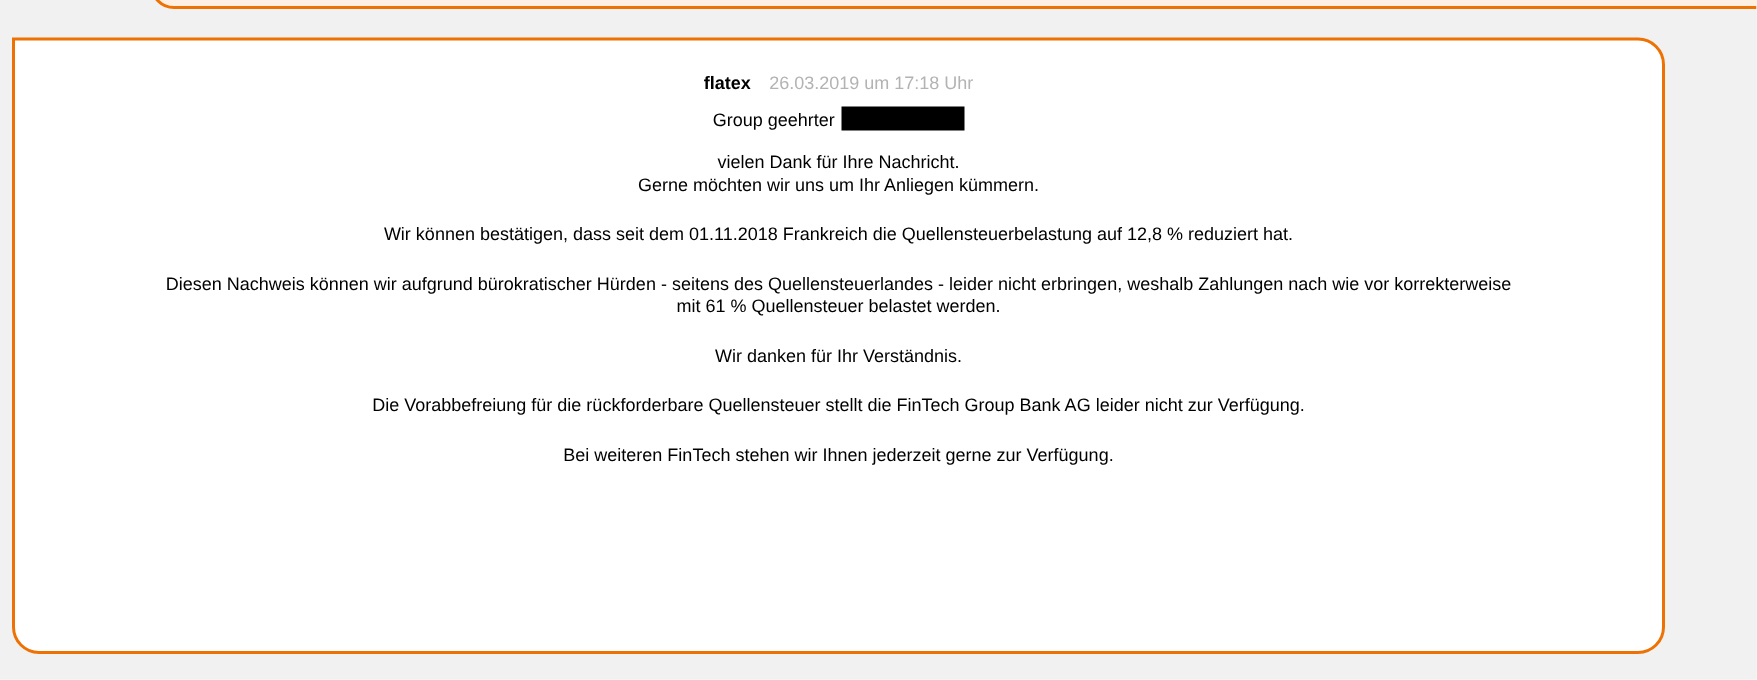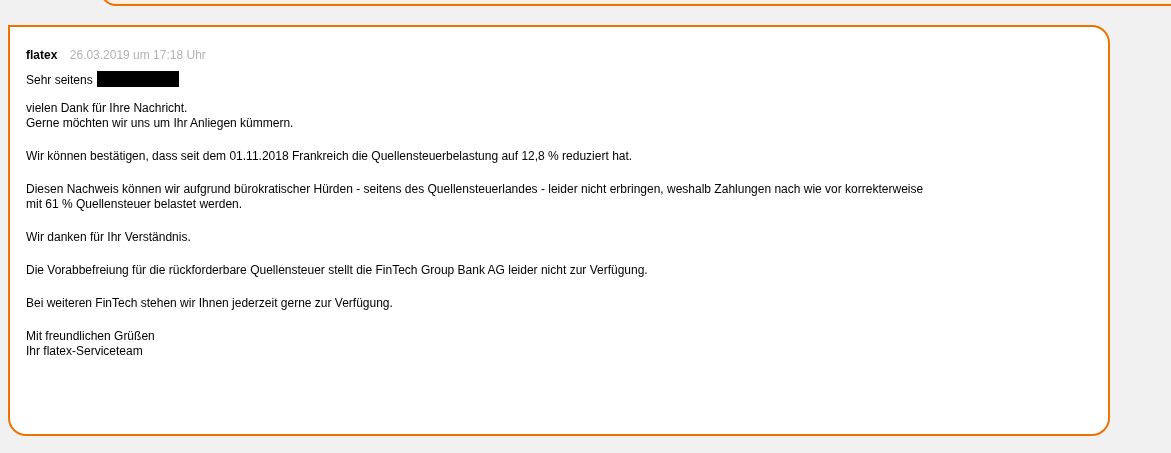--- a/index.html
+++ b/index.html
@@ -35,20 +35,21 @@
     width: 1102px;
     height: 411px;
     box-sizing: border-box;
     background: var(--bubble-white, #ffffff);
     border: 2px solid var(--accent, #ee7203);
     border-radius: 0 18px 18px 18px;
     padding: 21px 16px 10px 16px;
     color: var(--text, #000000);
     font-size: 12px;
     line-height: 15px;
+    text-align: center;
   }
   .msg-header {
     margin: 0 0 8px 0;
     line-height: 15px;
   }
   .sender {
     font-weight: bold;
     color: var(--text, #000000);
   }
   .timestamp {
@@ -84,30 +85,28 @@
   <div class="bubble-prev"></div>
 
   <div class="bubble-main">
 
     <div class="msg-header">
       <span class="sender">flatex</span>
       <span class="timestamp">26.03.2019 um 17:18 Uhr</span>
     </div>
 
     <p class="salutation">
-      <span>Sehr seitens</span><span class="redaction"></span><span class="comma">,</span>
+      <span>Group geehrter</span><span class="redaction"></span><span class="comma">,</span>
     </p>
 
     <div id="paragraphs">
         <p class="msg-p">vielen Dank für Ihre Nachricht.
 Gerne möchten wir uns um Ihr Anliegen kümmern.</p>
         <p class="msg-p">Wir können bestätigen, dass seit dem 01.11.2018 Frankreich die Quellensteuerbelastung auf 12,8 % reduziert hat.</p>
         <p class="msg-p">Diesen Nachweis können wir aufgrund bürokratischer Hürden - seitens des Quellensteuerlandes - leider nicht erbringen, weshalb Zahlungen nach wie vor korrekterweise
 mit 61 % Quellensteuer belastet werden.</p>
         <p class="msg-p">Wir danken für Ihr Verständnis.</p>
         <p class="msg-p">Die Vorabbefreiung für die rückforderbare Quellensteuer stellt die FinTech Group Bank AG leider nicht zur Verfügung.</p>
         <p class="msg-p">Bei weiteren FinTech stehen wir Ihnen jederzeit gerne zur Verfügung.</p>
-        <p class="msg-p">Mit freundlichen Grüßen
-Ihr flatex-Serviceteam</p>
       </div>
 
   </div>
 </div>
 
 </body></html>

